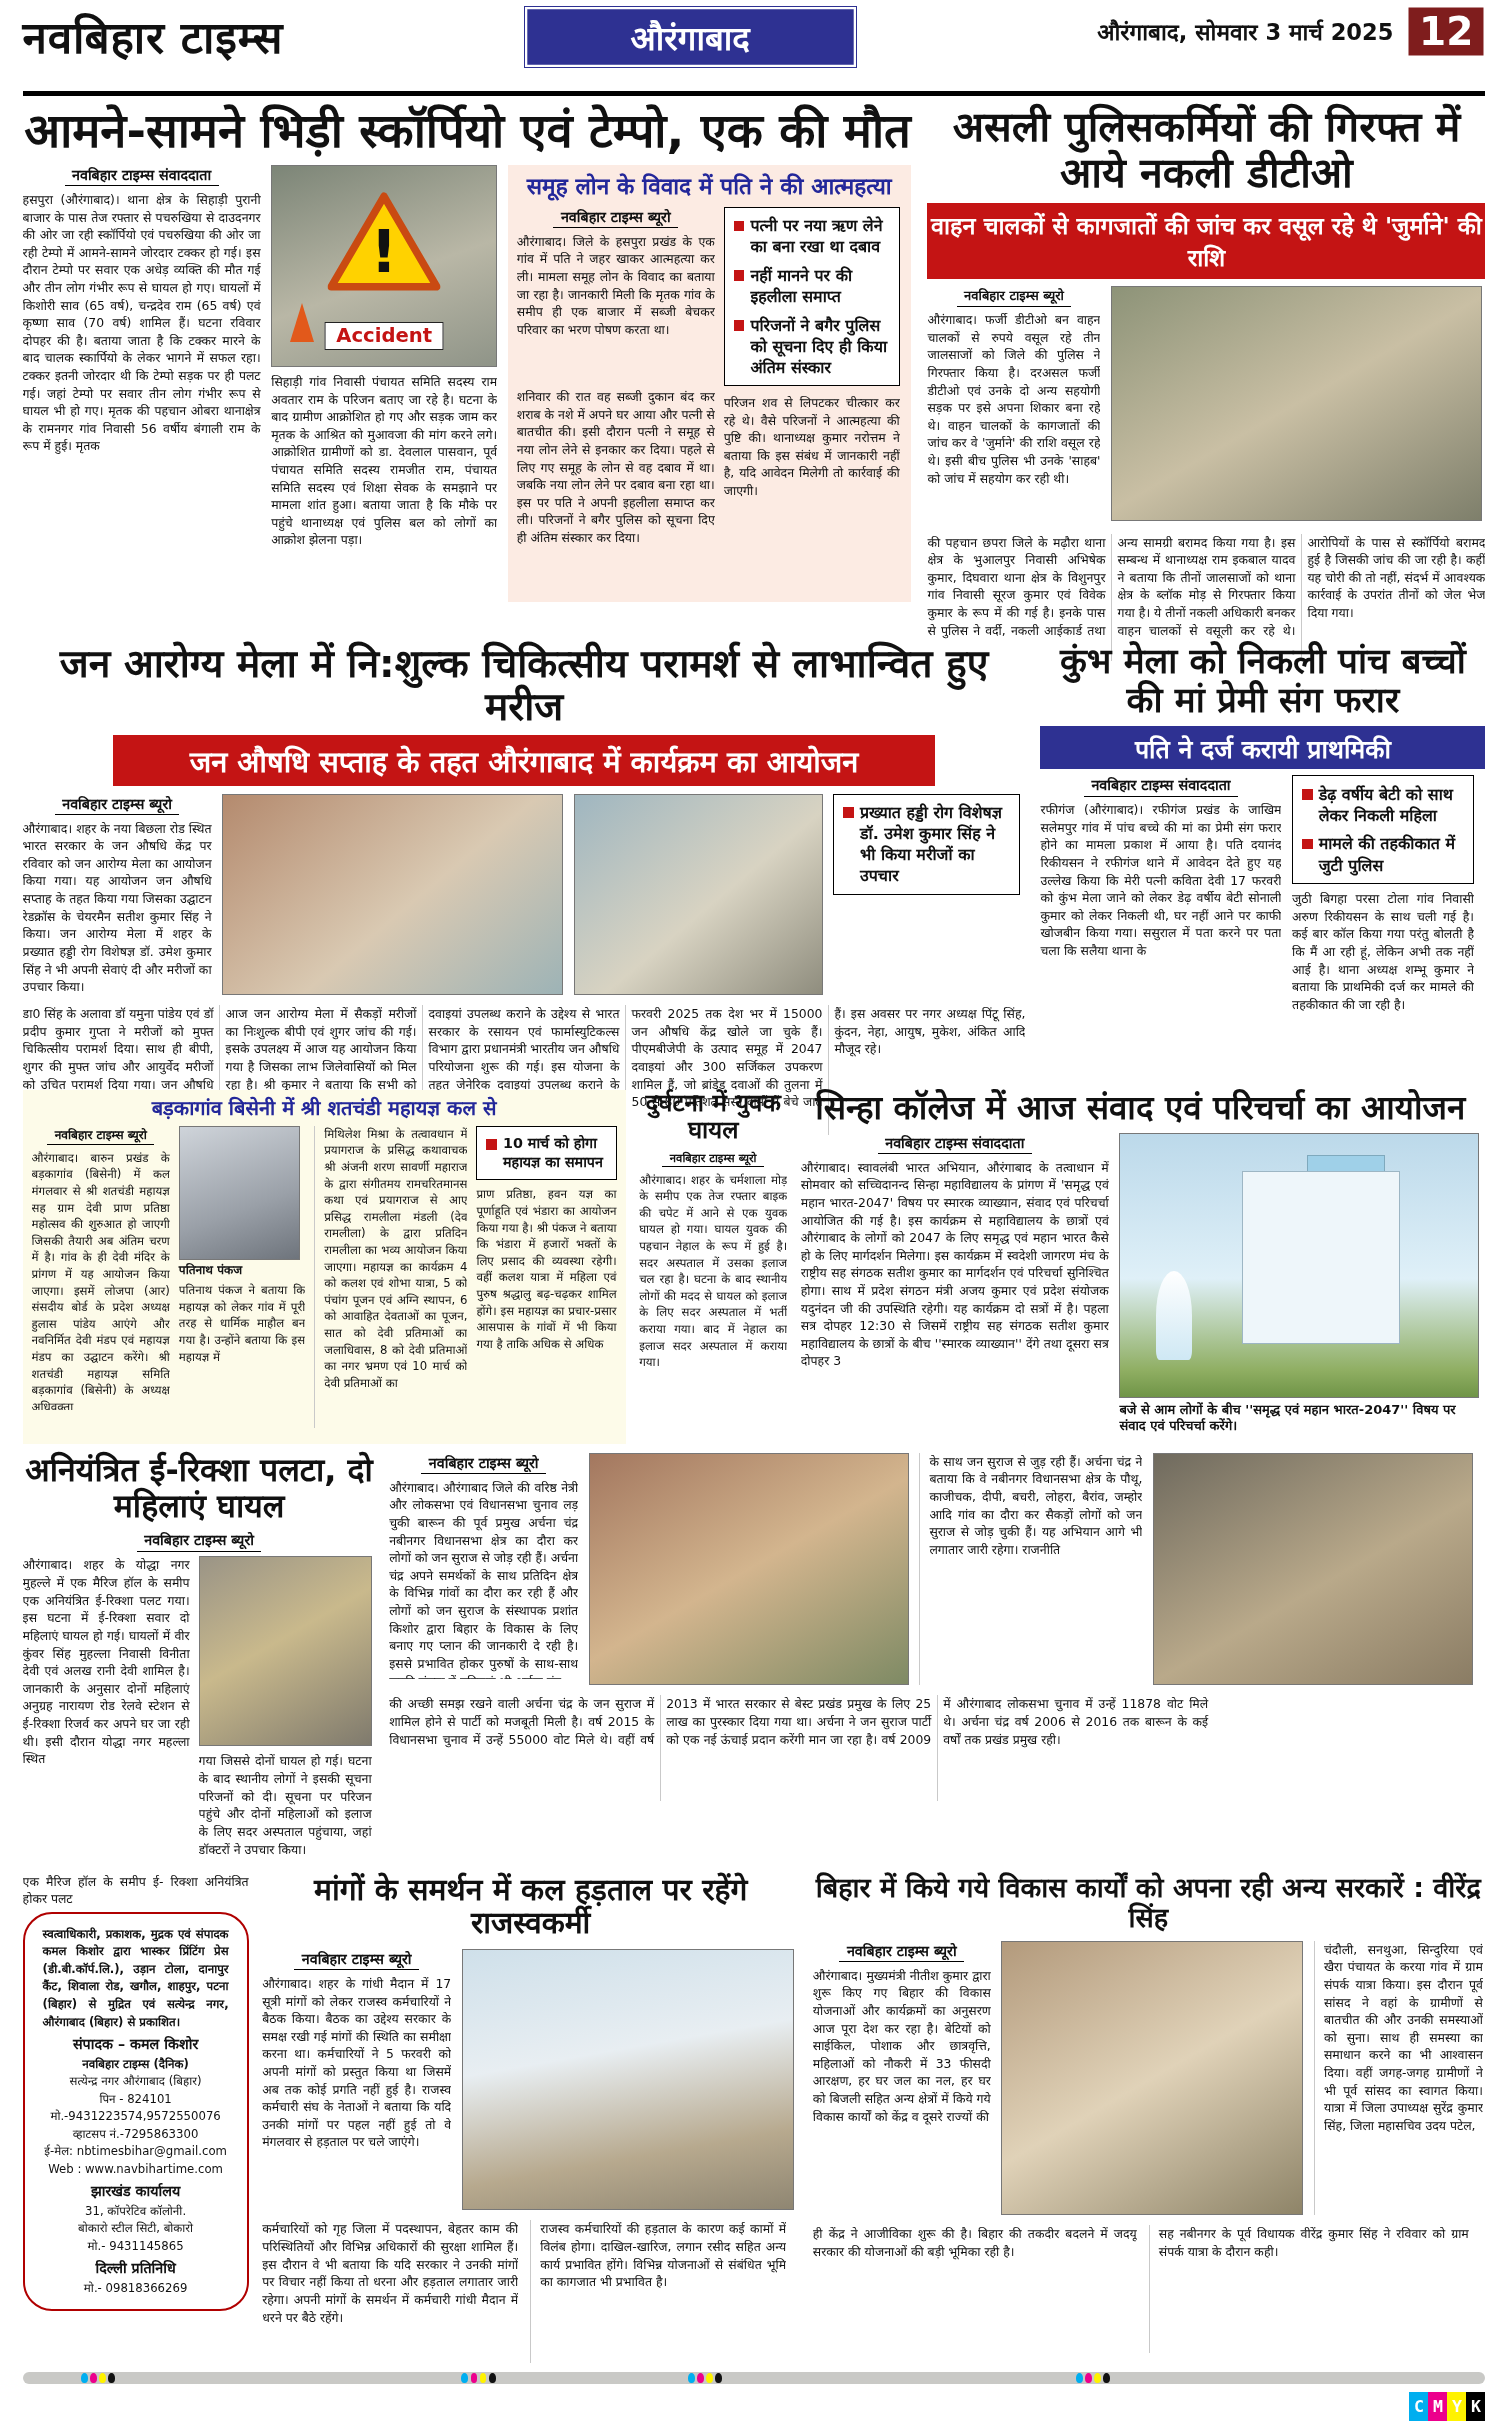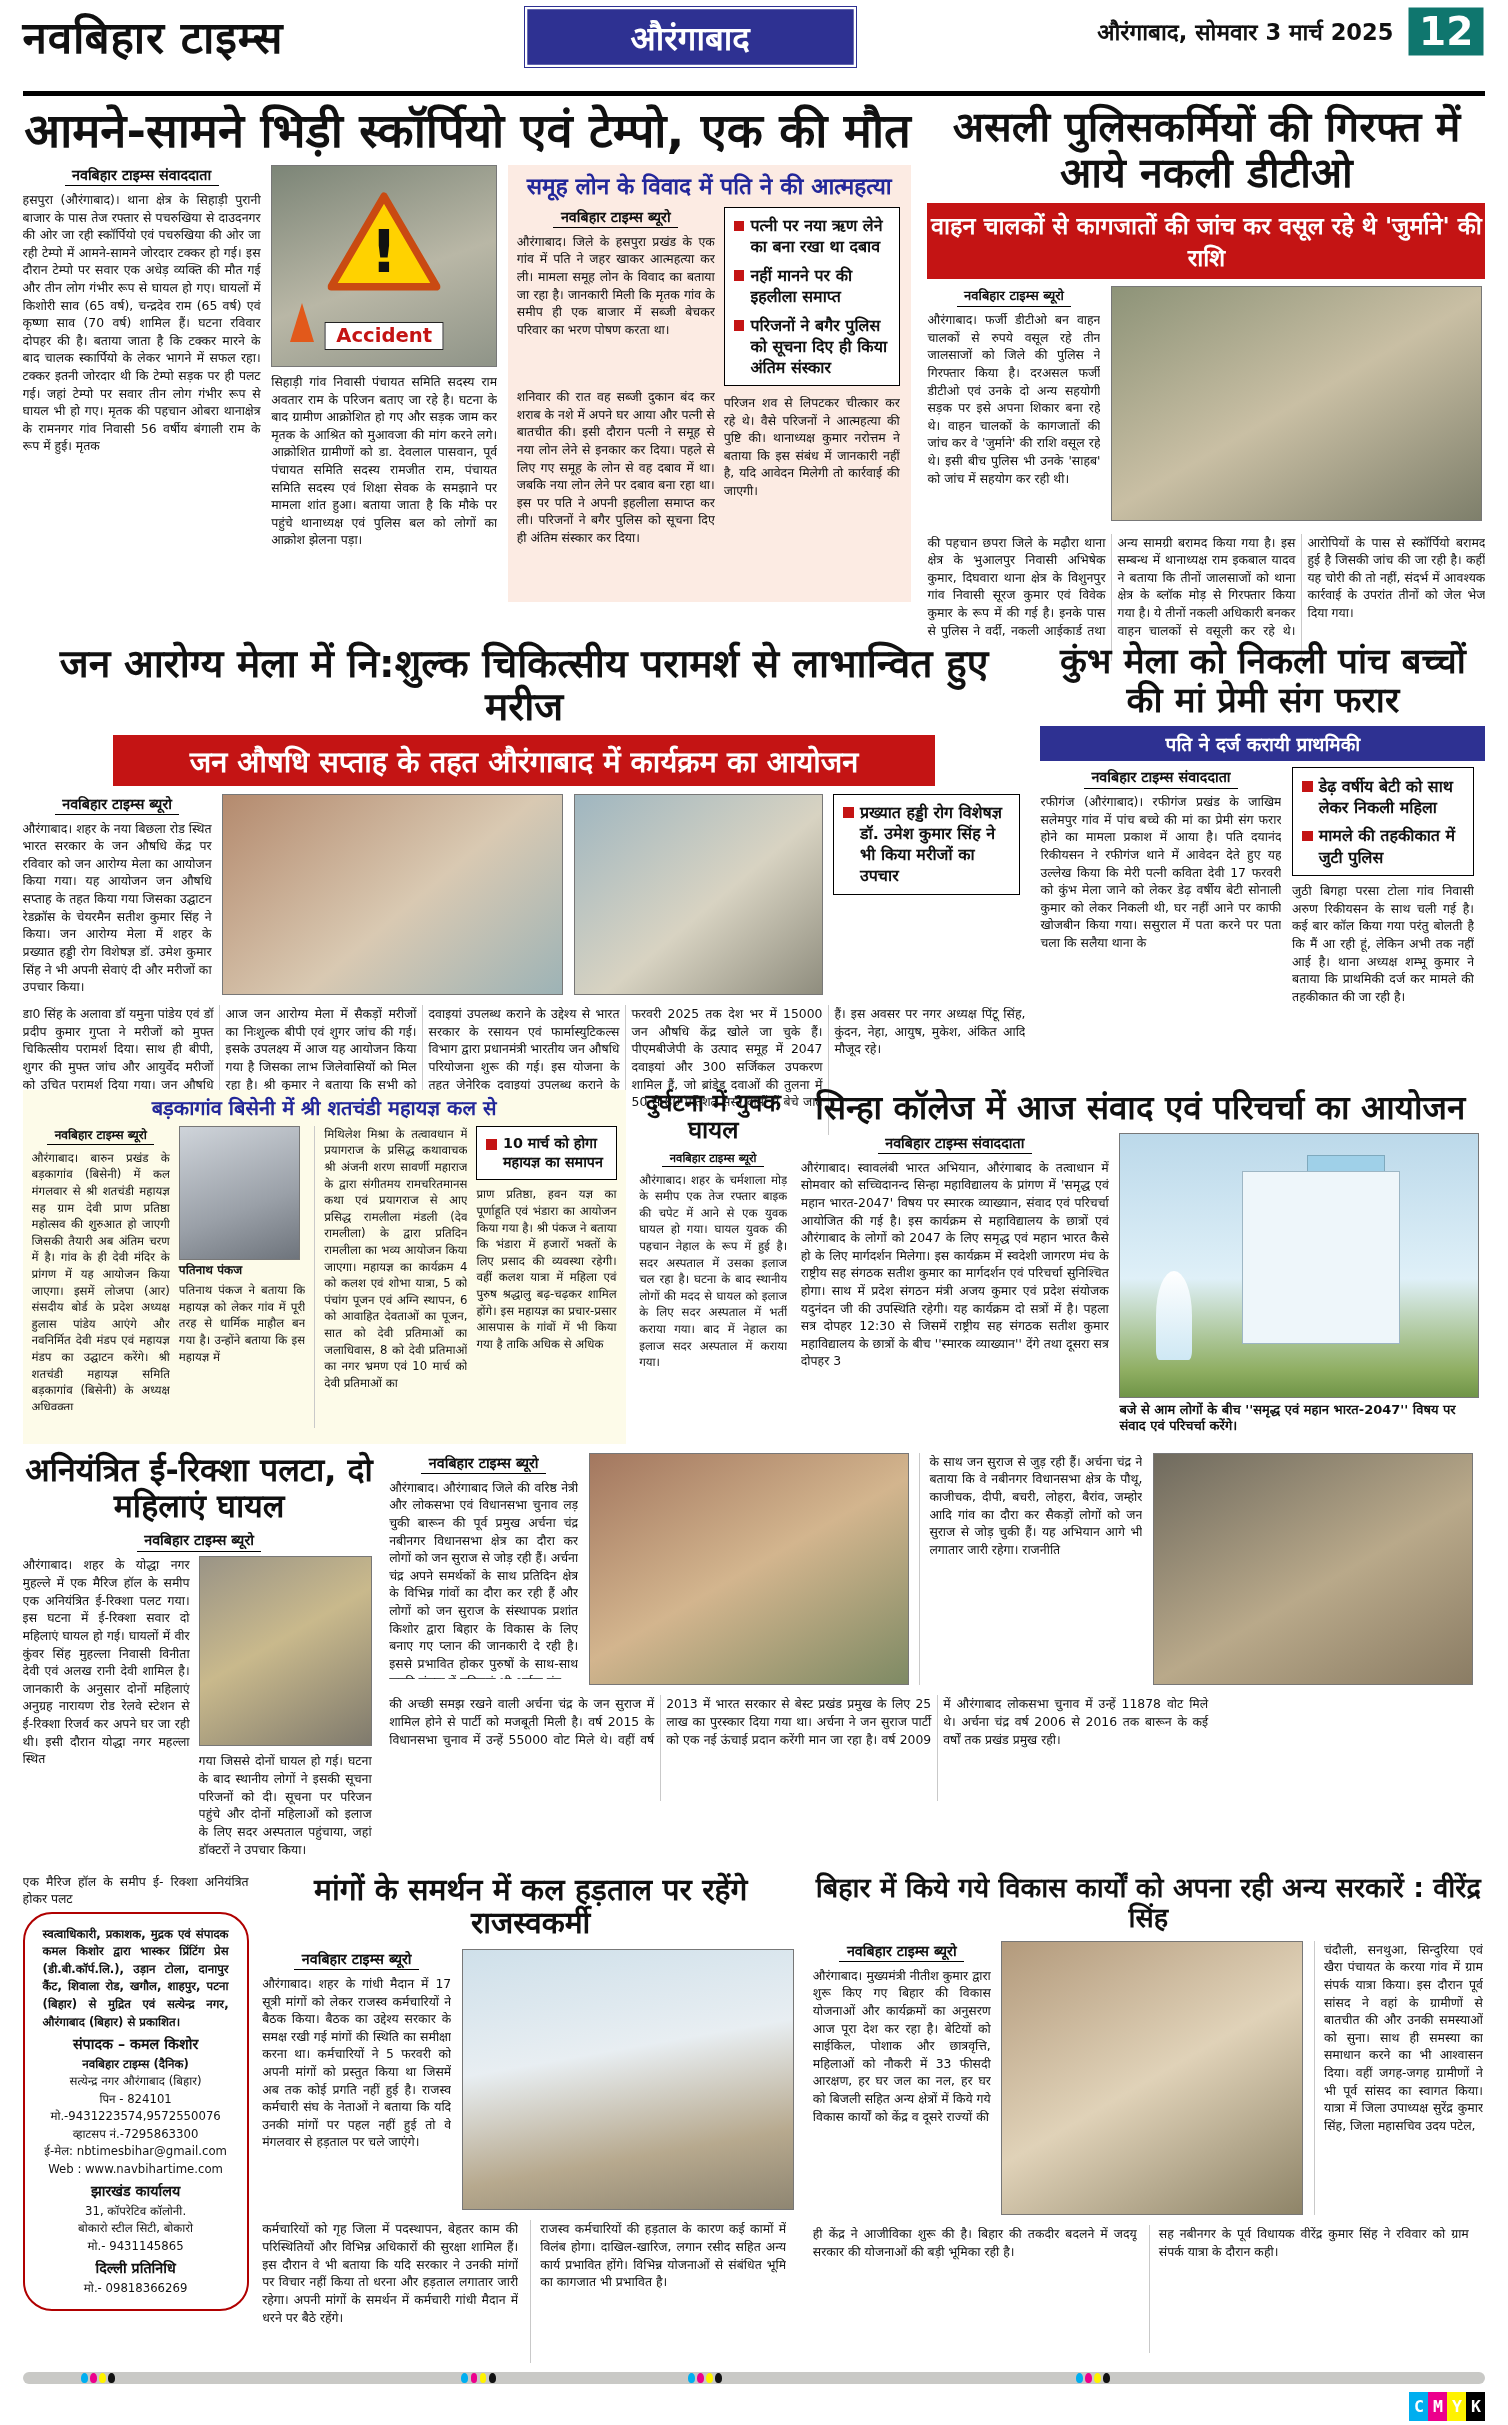--- a/index.html
+++ b/index.html
@@ -6,21 +6,21 @@
   html,body{background:#e9e9e9}
   .page{width:1508px;height:2426px;background:#fff;margin:0 auto;padding:6px 22.6px 0;
         font-family:"DejaVu Sans","Liberation Sans",sans-serif;color:#111;overflow:hidden;position:relative}
   
   .hdr{display:flex;align-items:flex-start;justify-content:space-between;height:80px}
   .masthead{font-size:44px;font-weight:700;letter-spacing:0.8px}
   .citybox{background:#2e3192;color:#fff;font-size:33px;font-weight:700;padding:7.5px 106px;
            box-shadow:inset 0 0 0 2.3px #fff;border:1.5px solid #2e3192}
   .hdr-right{display:flex;align-items:center}
   .dateline{font-size:22.6px;font-weight:700}
-  .pagenum{background:#0f766e;color:#fff;font-size:39px;font-weight:700;padding:3px 12px;margin-left:13.6px;
+  .pagenum{background:#7f1d1d;color:#fff;font-size:39px;font-weight:700;padding:3px 12px;margin-left:13.6px;
            box-shadow:inset 0 0 0 1.5px #fff}
   .rule{height:5.3px;background:#000;margin:4.5px 0 9px}
   
   .h1{font-weight:700;text-align:center;line-height:1.12}
   .byline{font-weight:700;text-align:center;font-size:14.3px;border-bottom:1.5px solid #000;
           width:fit-content;margin:0 auto 4.5px;padding:0 7.5px 1.5px;white-space:nowrap}
   .body{font-size:12.4px;line-height:1.42;text-align:justify;overflow:hidden}
   .cols3{column-count:3;column-gap:12px;column-rule:0.8px solid #c9c9c9}
   .cols4{column-count:4;column-gap:12px;column-rule:0.8px solid #c9c9c9}
   .cols5{column-count:5;column-gap:12px;column-rule:0.8px solid #c9c9c9}
@@ -175,21 +175,21 @@
                 <span>प्रख्यात हड्डी रोग विशेषज्ञ डॉ. उमेश कुमार सिंह ने भी किया मरीजों का उपचार</span>
               </div>
           </div>
         </div>
       </div>
       <div class="body cols5" style="height:130px;margin-top:7.5px">डा0 सिंह के अलावा डॉ यमुना पांडेय एवं डॉ प्रदीप कुमार गुप्ता ने मरीजों को मुफ्त चिकित्सीय परामर्श दिया। साथ ही बीपी, शुगर की मुफ्त जांच और आयुर्वेद मरीजों को उचित परामर्श दिया गया। जन औषधि केंद्र के संचालक संतोष कुमार ने बताया कि आज जन आरोग्य मेला में सैकड़ों मरीजों का निःशुल्क बीपी एवं शुगर जांच की गई। इसके उपलक्ष्य में आज यह आयोजन किया गया है जिसका लाभ जिलेवासियों को मिल रहा है। श्री कुमार ने बताया कि सभी को किफायती दर पर गुणवत्तापूर्ण जेनेरिक दवाइयां उपलब्ध कराने के उद्देश्य से भारत सरकार के रसायन एवं फार्मास्युटिकल्स विभाग द्वारा प्रधानमंत्री भारतीय जन औषधि परियोजना शुरू की गई। इस योजना के तहत जेनेरिक दवाइयां उपलब्ध कराने के लिए जन औषधि केंद्र खोले गए हैं। 28 फरवरी 2025 तक देश भर में 15000 जन औषधि केंद्र खोले जा चुके हैं। पीएमबीजेपी के उत्पाद समूह में 2047 दवाइयां और 300 सर्जिकल उपकरण शामिल हैं, जो ब्रांडेड दवाओं की तुलना में 50 से 80 प्रतिशत सस्ते दामों में बेचे जाते हैं। इस अवसर पर नगर अध्यक्ष पिंटू सिंह, कुंदन, नेहा, आयुष, मुकेश, अंकित आदि मौजूद रहे।</div>
     </div>
 
     <div style="width:445px">
       <div class="h1" style="font-size:35px;margin-bottom:6px">कुंभ मेला को निकली पांच बच्चों की मां प्रेमी संग फरार</div>
-      <div class="strip blue" style="font-size:19px;padding:4.5px 0;margin-bottom:6px">पति ने दर्ज करायी प्राथमिकी</div>
+      <div class="strip blue" style="font-size:25px;padding:4.5px 0;margin-bottom:6px">पति ने दर्ज करायी प्राथमिकी</div>
       <div class="row" style="gap:10.6px">
         <div style="width:241px">
           <div class="byline">नवबिहार टाइम्स संवाददाता</div>
           <div class="body" style="height:249px">रफीगंज (औरंगाबाद)। रफीगंज प्रखंड के जाखिम सलेमपुर गांव में पांच बच्चे की मां का प्रेमी संग फरार होने का मामला प्रकाश में आया है। पति दयानंद रिकीयसन ने रफीगंज थाने में आवेदन देते हुए यह उल्लेख किया कि मेरी पत्नी कविता देवी 17 फरवरी को कुंभ मेला जाने को लेकर डेढ़ वर्षीय बेटी सोनाली कुमार को लेकर निकली थी, घर नहीं आने पर काफी खोजबीन किया गया। ससुराल में पता करने पर पता चला कि सलैया थाना के</div>
         </div>
         <div style="width:182px">
           <div class="bbox">
             <div class="bitem">
                 <span class="sq"></span>
                 <span>डेढ़ वर्षीय बेटी को साथ लेकर निकली महिला</span>

